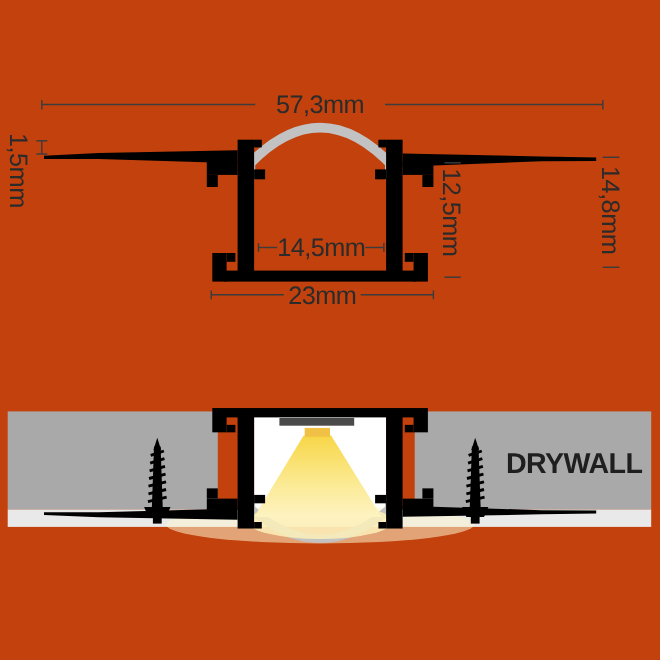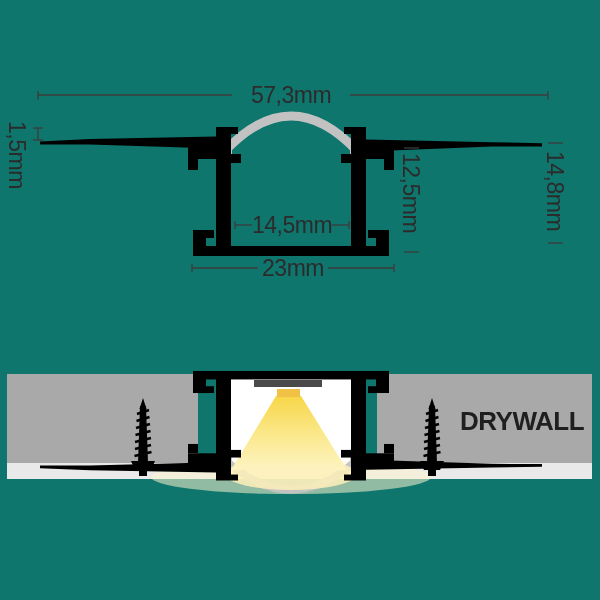--- a/index.html
+++ b/index.html
@@ -1,20 +1,20 @@
 <!DOCTYPE html>
 <html><head>
 <meta charset="utf-8">
 <style>
   html, body { margin: 0; padding: 0; background: #ffffff; }
   .canvas {
     position: relative;
     width: 600px;
     height: 600px;
-    background: #0f766e;
+    background: #c2410c;
     overflow: hidden;
   }
   svg { display: block; }
   .dim-text {
     font-family: "Liberation Sans", sans-serif;
     font-size: 23px;
     fill: #2b2b2b;
     letter-spacing: -0.5px;
   }
   .wall-label {

